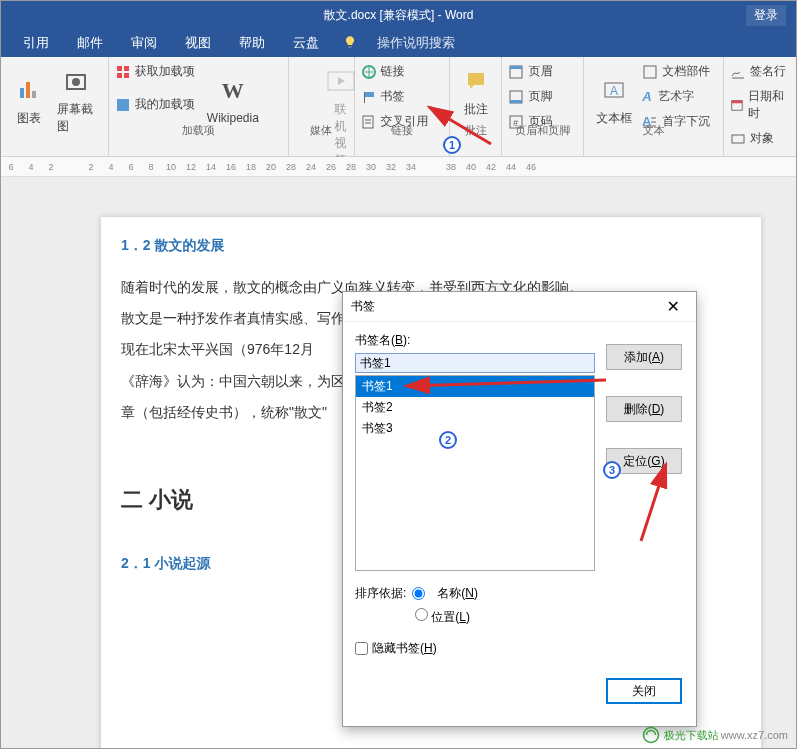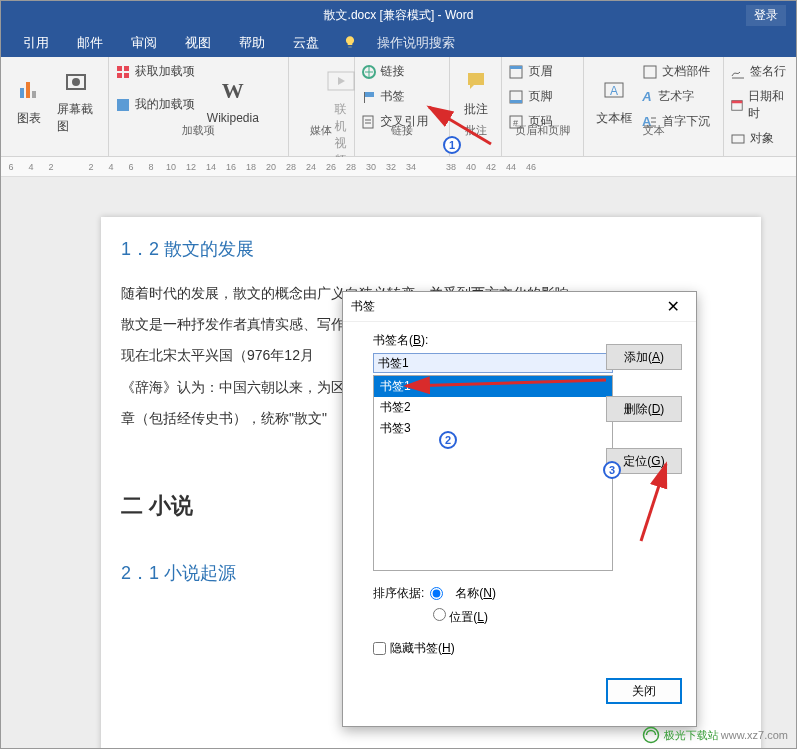--- a/index.html
+++ b/index.html
@@ -21,28 +21,28 @@
     .ribbon-btn-large { display: flex; flex-direction: column; align-items: center; justify-content: center; padding: 4px 6px; font-size: 12px; color: #444; cursor: pointer; }
     .ribbon-btn-large .icon-box { width: 32px; height: 32px; display: flex; align-items: center; justify-content: center; margin-bottom: 4px; }
     .ribbon-row { display: flex; }
     .ribbon-col { display: flex; flex-direction: column; justify-content: flex-start; }
     
     .ruler-area { background: #f9f9f9; height: 20px; display: flex; align-items: center; font-size: 9px; color: #888; padding-left: 0; border-bottom: 1px solid #ddd; position: relative; overflow: hidden; }
     .ruler-tick { display: inline-block; width: 20px; text-align: center; }
     
     .document-area { background: #ededed; height: 573px; padding: 40px 0 0 100px; position: relative; overflow: hidden; }
     .page { background: #fff; width: 660px; min-height: 600px; padding: 20px 20px; box-shadow: 0 0 6px rgba(0,0,0,0.2); }
-    .heading-blue { color: #2e74b5; font-size: 18px; font-weight: normal; margin-bottom: 20px; }
+    .heading-blue { color: #2e74b5; font-size: 14px; font-weight: bold; margin-bottom: 20px; }
     .body-text { font-size: 14px; color: #333; line-height: 1.8; margin-bottom: 6px; }
     .heading-black { font-size: 22px; font-weight: bold; color: #333; margin: 60px 0 40px 0; }
     
     .dialog { position: absolute; left: 341px; top: 290px; width: 355px; height: 436px; background: #fff; border: 1px solid #999; box-shadow: 0 4px 12px rgba(0,0,0,0.3); font-size: 12px; }
     .dialog-title { height: 30px; display: flex; align-items: center; justify-content: space-between; padding: 0 8px; border-bottom: 1px solid #eee; }
     .dialog-title .close-x { font-size: 16px; padding: 2px 8px; cursor: pointer; }
-    .dialog-body { padding: 10px 30px; }
+    .dialog-body { padding: 10px 12px; }
     .dialog-label { margin-bottom: 4px; }
     .dialog-input { width: 240px; border: 1px solid #7a9fd8; background: #e8f0fe; padding: 2px 4px; font-size: 12px; margin-bottom: 2px; }
     .dialog-list { width: 240px; height: 196px; border: 1px solid #aaa; overflow-y: auto; font-size: 12px; }
     .dialog-list-item { padding: 2px 6px; cursor: pointer; }
     .dialog-list-item.selected { background: #0078d7; color: #fff; }
     .dialog-buttons { position: absolute; right: 14px; top: 52px; display: flex; flex-direction: column; gap: 16px; }
     .dialog-btn { width: 76px; height: 26px; background: #e1e1e1; border: 1px solid #adadad; margin-bottom: 10px; font-size: 12px; cursor: pointer; }
     .sort-row { margin-top: 14px; display: flex; align-items: center; }
     .sort-row label { margin-left: 12px; }
     .radio-row { margin-left: 60px; margin-top: 6px; }

